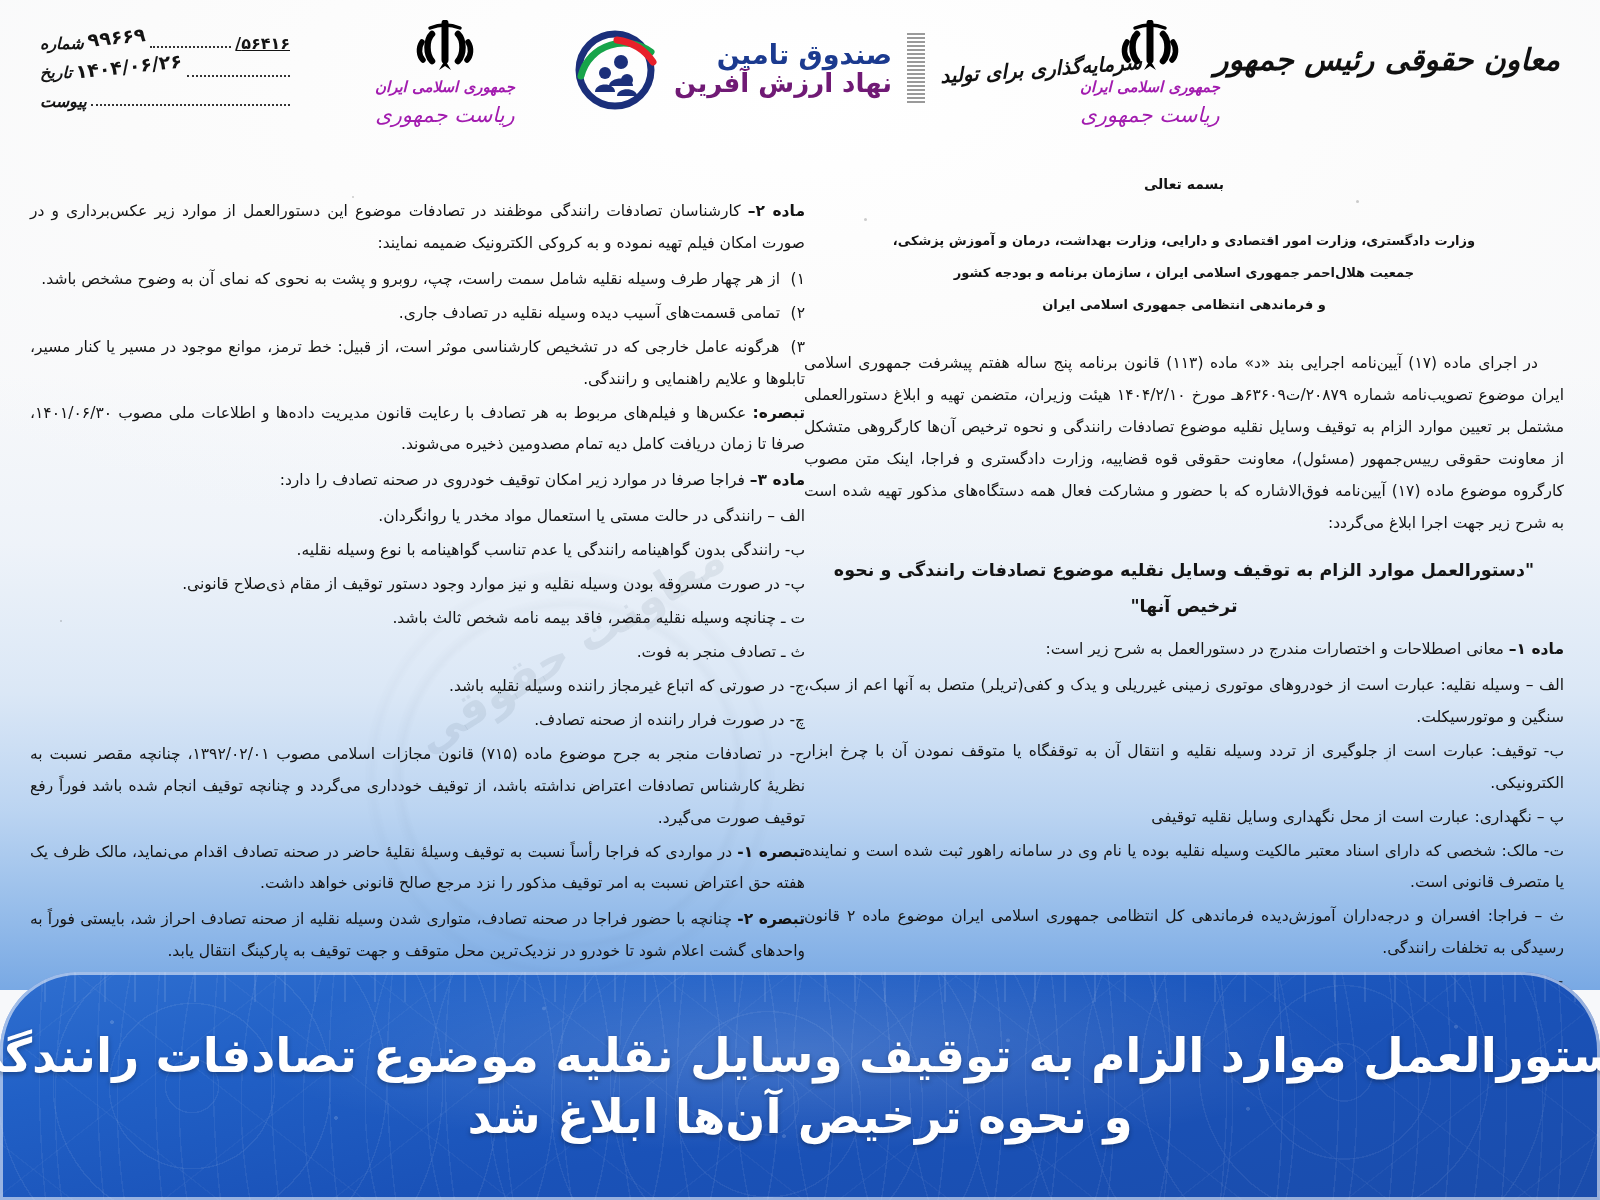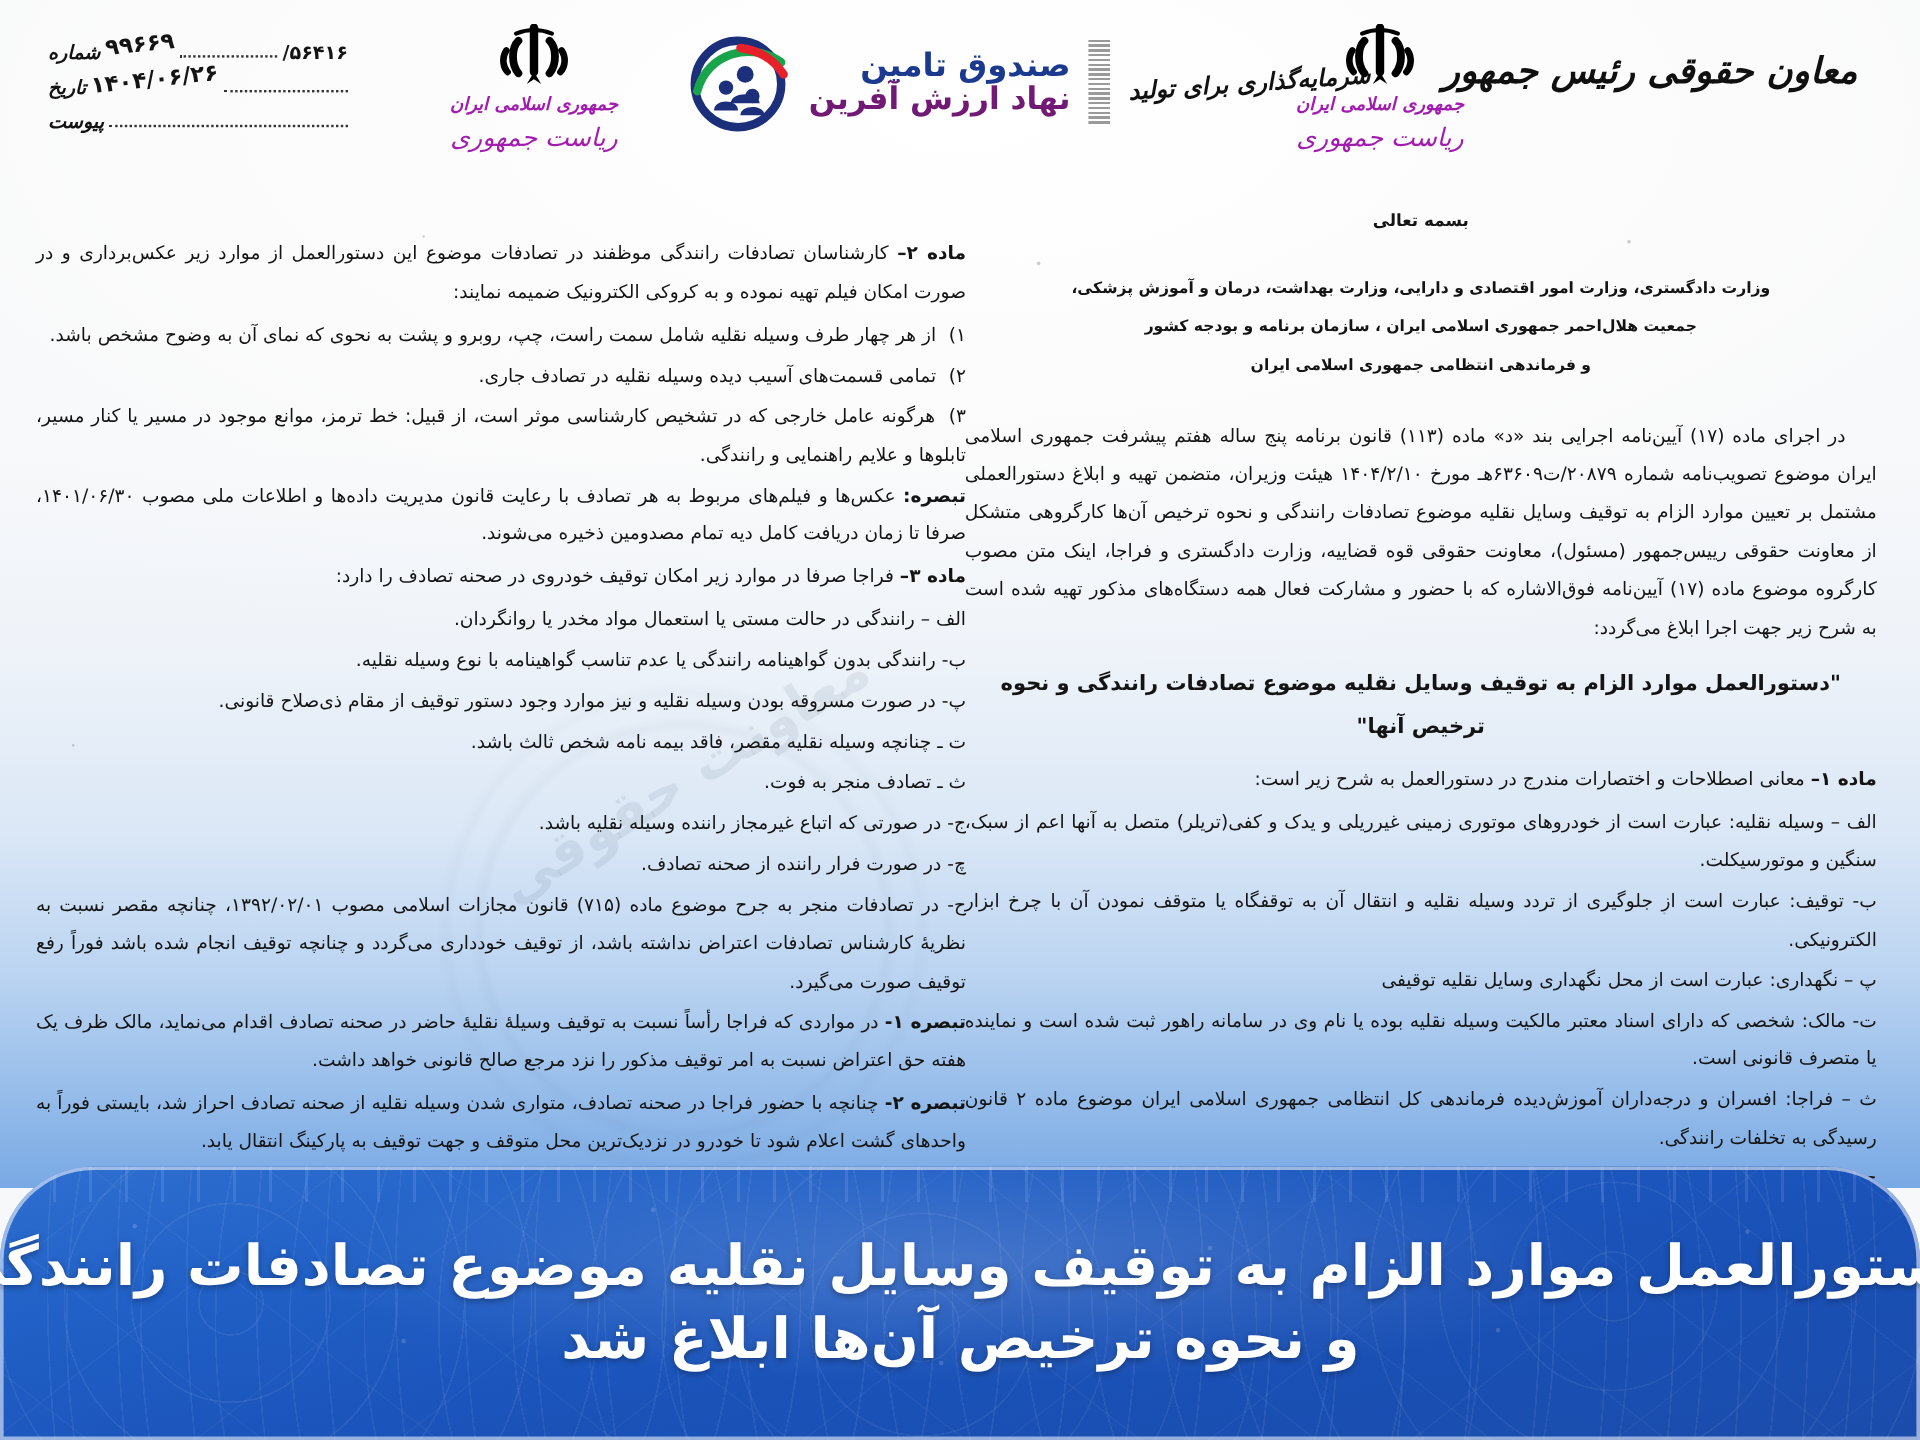--- a/index.html
+++ b/index.html
@@ -92,21 +92,21 @@
     font-style: italic; letter-spacing: .3px;
   }
   .org-line2 {
     font-size: 21px; font-weight: 400; margin-top: 7px;
     font-style: italic; letter-spacing: .3px;
   }
 
   
   .deputy-title {
     position: absolute;
-    right: 52px; top: 42px;
+    right: 40px; top: 42px;
     font-size: 30px;
     font-weight: 600;
     font-style: italic;
     color: #101010;
     letter-spacing: .5px;
     white-space: nowrap;
   }
 
   
   .stamp {
@@ -124,21 +124,21 @@
     white-space: nowrap;
   }
   .stamp-label { font-weight: 700; font-style: italic; font-size: 16px; }
   .stamp-dots { flex: 1; border-bottom: 2px dotted #333; margin-bottom: 5px; min-width: 42px; }
   .stamp-hand {
     font-size: 19px; font-weight: 700;
     transform: rotate(-6deg) translateY(-5px);
     display: inline-block;
     letter-spacing: 1px;
   }
-  .stamp-printed { font-size: 16px; font-weight: 700; letter-spacing: .5px; }
+  .stamp-printed { font-size: 16px; font-weight: 700; letter-spacing: .5px; text-decoration: underline; }
 
   
   .logo-fund {
     position: absolute;
     display: flex; align-items: center; gap: 9px;
     direction: rtl;
   }
   .fund-words { line-height: 1.04; }
   .fund-l1 { font-size: 27px; font-weight: 800; color: #1b3a8f; letter-spacing: -.3px; }
   .fund-l2 { font-size: 26px; font-weight: 800; color: #701a75; letter-spacing: -.3px; }

